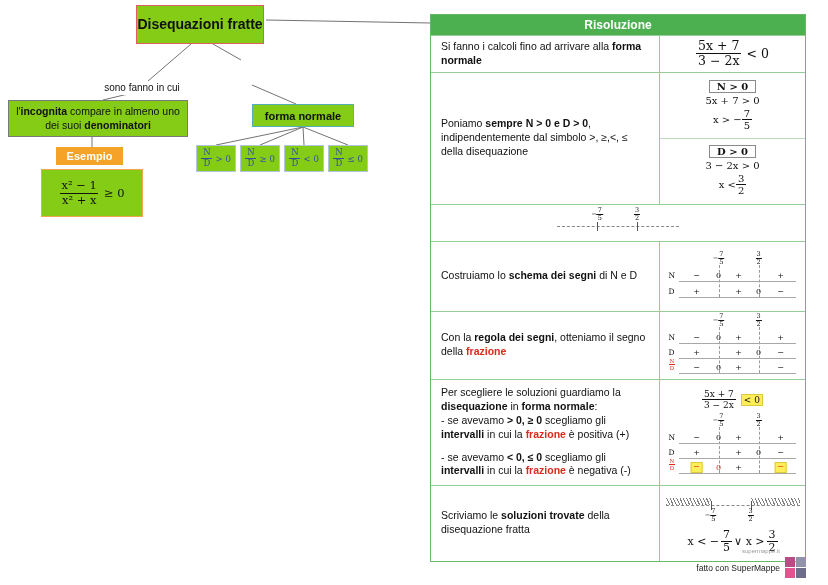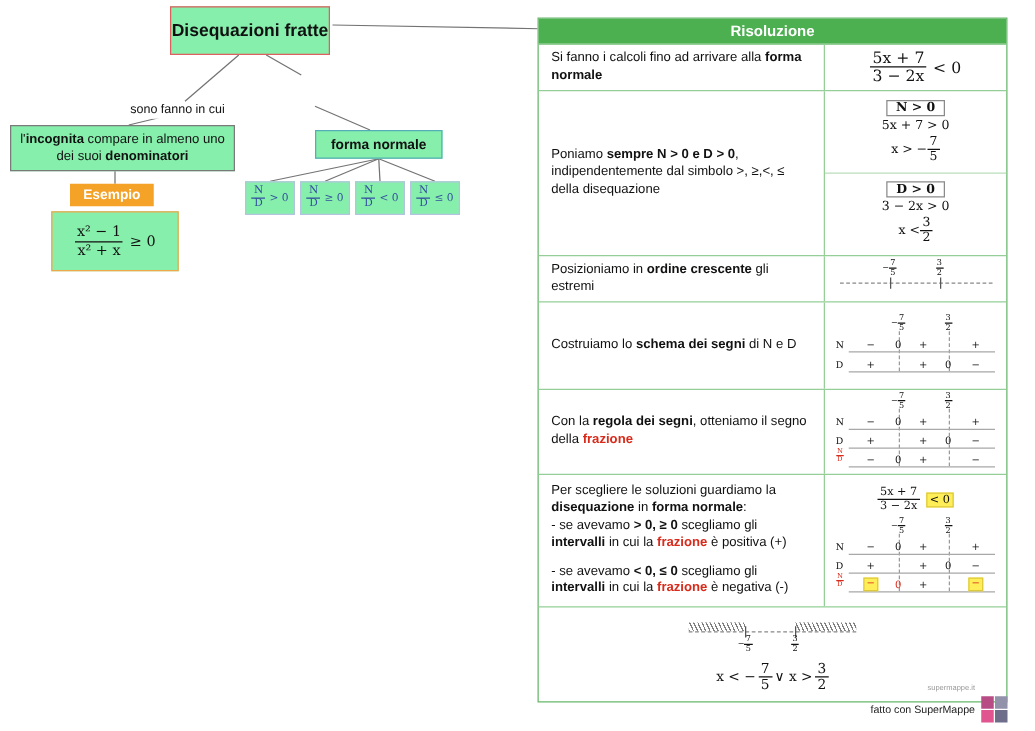--- a/index.html
+++ b/index.html
@@ -1,21 +1,21 @@
 <!DOCTYPE html>
 <html><head>
 <meta charset="utf-8">
 <style>
   *{margin:0;padding:0;box-sizing:border-box}
   html,body{background:#fff}
   body{font-family:"Liberation Sans",sans-serif;color:#111}
   .canvas{position:relative;width:828px;height:585px;background:#fff;overflow:hidden}
   .connectors{position:absolute;left:0;top:0;z-index:0}
   .connectors line{stroke:#737373;stroke-width:1}
-  .box{position:absolute;background:#86efac;display:flex;align-items:center;justify-content:center;text-align:center;z-index:1}
+  .box{position:absolute;background:#84cc16;display:flex;align-items:center;justify-content:center;text-align:center;z-index:1}
   .title-box{left:136px;top:5px;width:128px;height:39px;border:1px solid #dd5f5f;font-size:14px;font-weight:bold;line-height:1.25}
   .branch{position:absolute;z-index:1;font-size:10px;text-align:center;line-height:1.25;background:#fff}
   .branch-left{left:88px;top:82px;width:108px}
   .branch-right{left:188px;top:61px;width:118px}
   .def-box{left:8px;top:100px;width:180px;height:37px;border:1px solid #7a7a7a;font-size:10.5px;line-height:1.3;padding:2px 4px}
   .forma-box{left:252px;top:104px;width:102px;height:23px;border:1px solid #53aeb5;font-size:11px;font-weight:bold}
   .case-box{top:145px;width:40px;height:27px;border:1px solid #b3c4de;color:#33509e;font-size:8.5px;gap:3px}
   .esempio-label{left:56px;top:147px;width:67px;height:18px;background:#f4a228;color:#fff;font-weight:bold;font-size:11px}
   .esempio-box{left:41px;top:169px;width:102px;height:48px;border:1px solid #f0a64a;font-size:11.5px;gap:5px}
   .math{font-family:"DejaVu Serif",serif;}
@@ -172,23 +172,20 @@
           <span>x &lt; </span>
           <span class="mfrac">
               <span>3</span>
               <span class="mden">2</span>
             </span>
         </div>
       </div>
     </div>
 
     <div class="t-row r3">
-      <div class="t-left">
-        <p><span>Posizioniamo in </span><b>ordine crescente</b><span> gli estremi</span></p>
-      </div>
       <div class="t-right">
         <div class="nline math">
           <span class="tickfrac" style="left:40px;top:-1px">
               <span>−</span>
               <span class="mfrac">
                 <span>7</span>
                 <span class="mden">5</span>
               </span>
             </span>
           <span class="tickfrac" style="left:80px;top:-1px">
@@ -360,20 +357,23 @@
             <span class="sc red" style="left:52px">0</span>
             <span class="sc" style="left:72px">+</span>
             <span class="sc" style="left:92px"></span>
             <span class="sc hl red" style="left:114px">−</span>
           </div>
         </div>
       </div>
     </div>
 
     <div class="t-row r7">
+      <div class="t-left">
+        <p><span>Scriviamo le </span><b>soluzioni trovate</b><span> della disequazione fratta</span></p>
+      </div>
       <div class="t-right">
         <div class="sline math">
           <i class="hatch" style="left:0;width:45px"></i>
           <i class="hatch" style="left:85px;right:0"></i>
           <i class="base" style="top:13px"></i>
           <i class="ntick" style="left:45px;top:9px;height:9px"></i>
           <i class="ntick" style="left:85px;top:9px;height:9px"></i>
           <span class="tickfrac" style="left:45px;top:16px">
               <span>−</span>
               <span class="mfrac">

